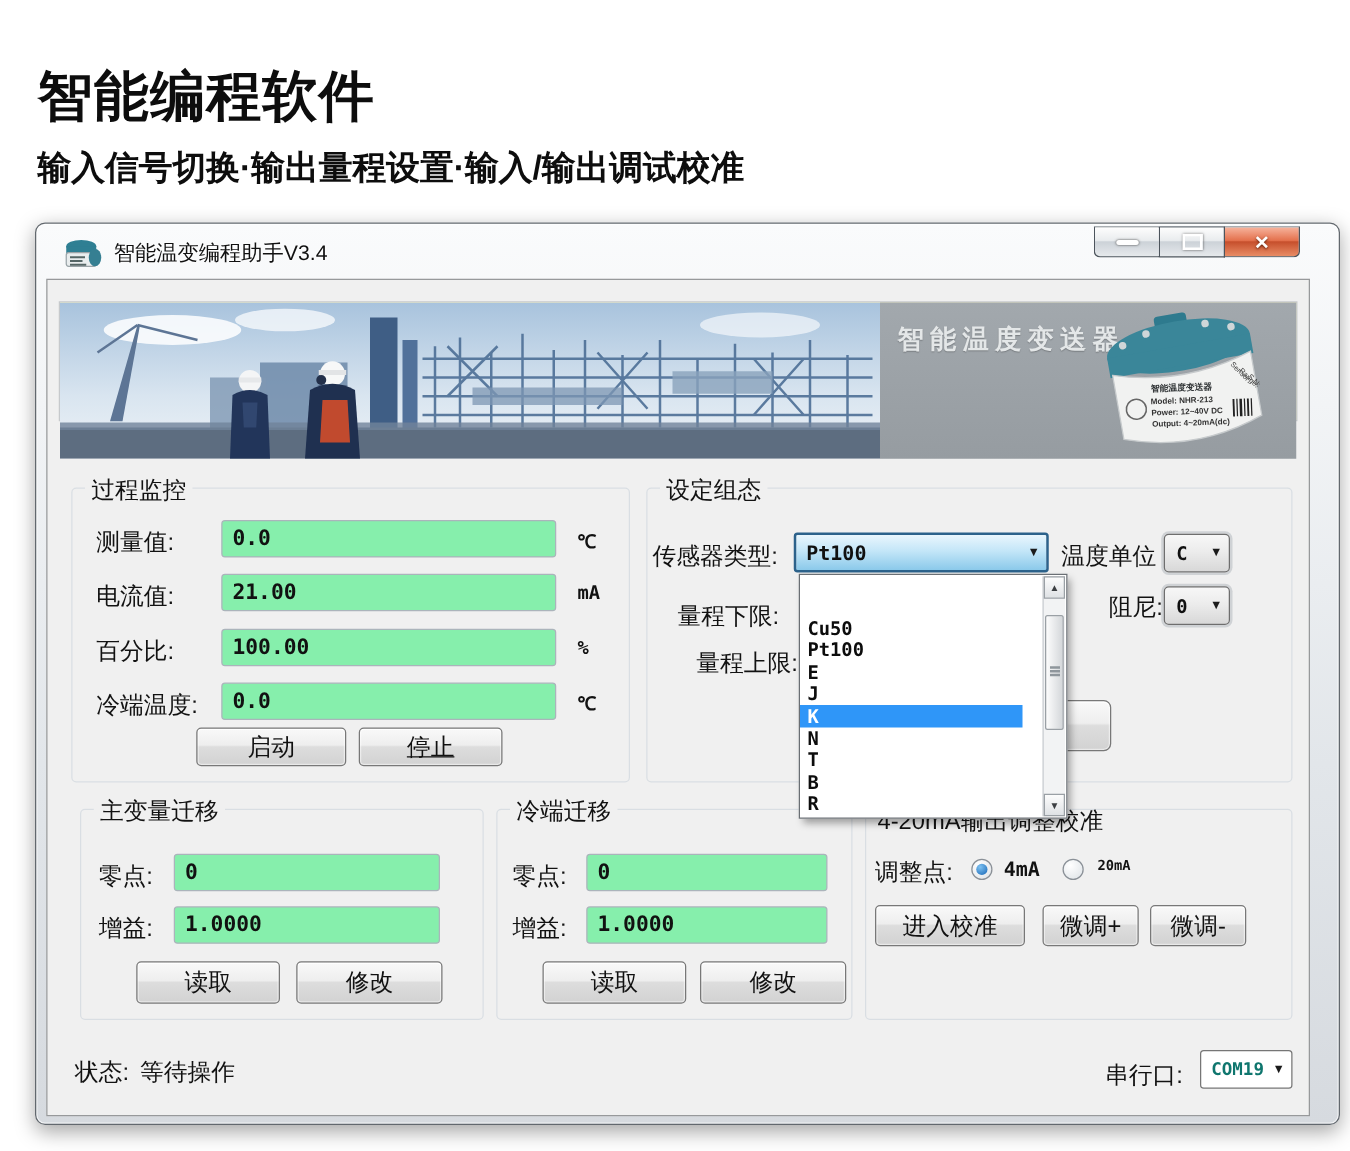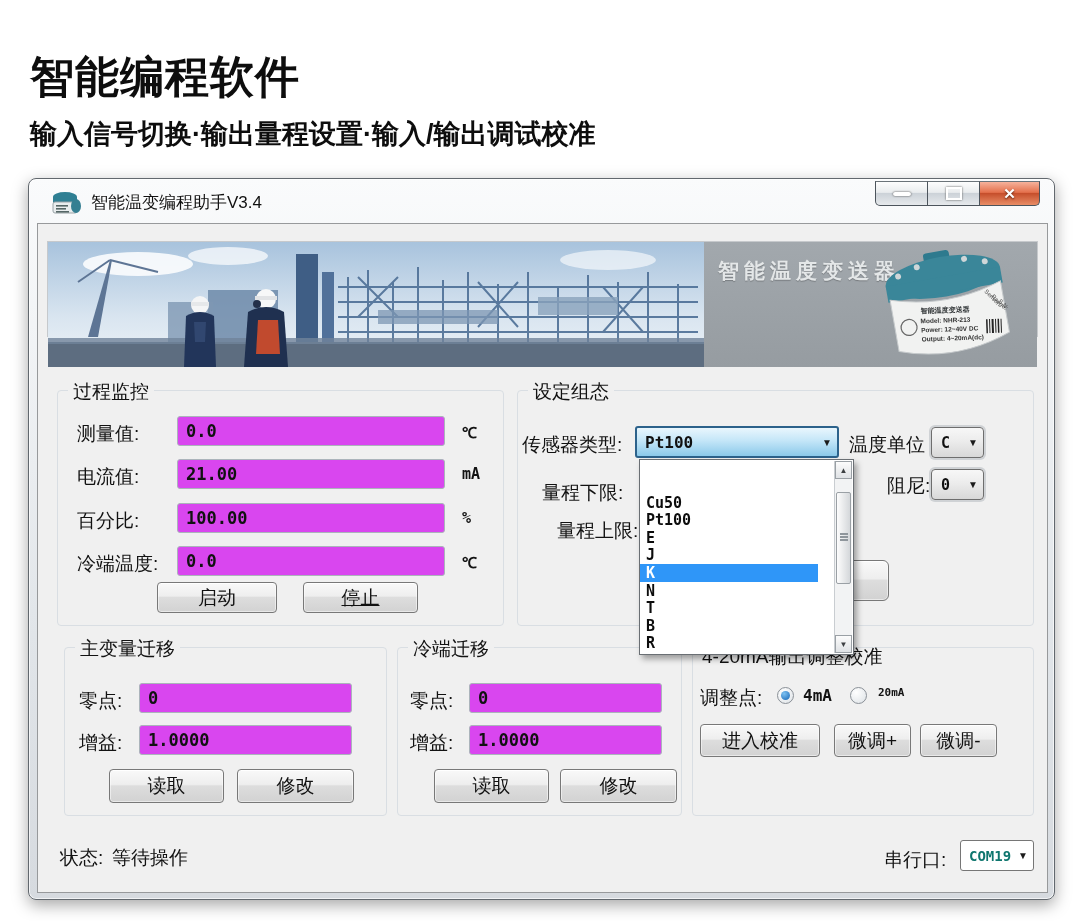--- a/index.html
+++ b/index.html
@@ -6,21 +6,21 @@
   body{width:1080px;height:921px;background:#fff;font-family:"Liberation Sans",sans-serif;overflow:hidden;position:relative;}
   .abs{position:absolute;}
 
   
   #heading{left:30px;top:48px;font-size:44px;font-weight:600;color:#0d0d0d;letter-spacing:1px;text-align:center;}
   #subheading{left:30px;top:116px;font-size:27px;font-weight:700;color:#0d0d0d;}
 
   
   #win{left:28px;top:178px;width:1025px;height:720px;border:1px solid #62686e;border-radius:8px;
        background:linear-gradient(#fafbfc, #e2e6ea 60%, #d6dadf);
-       box-shadow:inset 0 0 0 1px rgba(255,255,255,.65), 0 5px 16px rgba(0,0,0,.35);}
+       box-shadow:inset 0 0 0 1px rgba(255,255,255,.65), 0 5px 16px rgba(0,0,0,.35);padding-left:17px;}
   #titlebar{left:0;top:0;width:100%;height:44px;}
   #win-icon{left:22px;top:11px;width:32px;height:26px;}
   #win-title{left:62px;top:12px;font-size:17px;color:#111;text-shadow:0 0 3px #fff,0 0 3px #fff;white-space:nowrap;}
   .winbtn{top:2px;height:25px;border:1px solid #4c545c;border-top:1px solid #6b7379;box-sizing:border-box;
           display:flex;align-items:center;justify-content:center;cursor:pointer;}
   #btn-min{left:846px;width:53px;border-radius:0 0 0 5px;background:linear-gradient(#fdfdfd,#e9ecee 45%,#ccd2d8 50%,#e6e9ec);}
   #btn-max{left:899px;width:52px;border-left:none;background:linear-gradient(#fdfdfd,#e9ecee 45%,#ccd2d8 50%,#e6e9ec);}
   #btn-close{left:951px;width:60px;border-left:none;border-radius:0 0 5px 0;
              background:linear-gradient(#f6b29b,#e4714d 45%,#c64f2c 50%,#e98d66);}
   .glyph-min{width:18px;height:4px;background:#fff;border-radius:2px;box-shadow:0 0 2px #333;}
@@ -35,21 +35,21 @@
   #banner-photo{left:0;top:0;width:656px;height:125px;}
   #banner-panel{left:656px;top:0;width:333px;height:125px;background:linear-gradient(#a2a8ad,#969ca1);}
   #banner-headline{left:14px;top:15px;font-size:21px;letter-spacing:5px;color:#e4e7e8;font-weight:700;text-shadow:0 1px 1px rgba(0,0,0,.25);}
   #product{left:166px;top:4px;width:160px;height:120px;}
 
   
   .group{border:1px solid #d9dee3;border-radius:4px;background:transparent;}
   .gtitle{position:absolute;top:-12px;left:10px;background:#f0f0f0;padding:0 5px;font-size:19px;color:#121212;white-space:nowrap;}
   .lbl{position:absolute;font-size:19px;color:#121212;white-space:nowrap;}
   .unit{position:absolute;font-size:15px;font-weight:700;color:#121212;font-family:"DejaVu Sans Mono",monospace;}
-  .field{position:absolute;background:#d946ef;border:1px solid #abb4bb;border-radius:3px;
+  .field{position:absolute;background:#86efac;border:1px solid #abb4bb;border-radius:3px;
          font:600 17px "DejaVu Sans Mono",monospace;color:#111;padding:0 8px;box-sizing:border-box;outline:none;}
   .btn{position:absolute;display:flex;align-items:center;justify-content:center;font-size:19px;color:#111;
        background:linear-gradient(#f9f9f9,#eeeeee 45%,#dddddd 50%,#d2d2d2);
        border:1px solid #787878;border-radius:4px;box-shadow:inset 0 1px 0 #fff,inset 0 0 0 1px rgba(255,255,255,.5);cursor:pointer;}
 
   
   .combo-focus{position:absolute;background:linear-gradient(#e9f6fd,#c4e6f8 45%,#8bc9ea);border:2px solid #2c628b;border-radius:3px;
                display:flex;align-items:center;box-sizing:border-box;cursor:pointer;}
   .combo-focus .ctext{flex:1;padding-left:8px;font:700 16px "DejaVu Sans Mono",monospace;color:#101010;}
   .combo-grey{position:absolute;background:linear-gradient(#f7f7f7,#ececec 45%,#d8d8d8);border:1px solid #6e6e6e;border-radius:4px;
@@ -205,21 +205,21 @@
     <div class="lbl" style="left:39px;top:240px;">电流值:</div>
     <input class="field" style="left: 139px; top: 235px; width: 268px; height: 30px;" value="21.00">
     <div class="unit" style="left:424px;top:241px;">mA</div>
     <div class="lbl" style="left:39px;top:284px;">百分比:</div>
     <input class="field" style="left: 139px; top: 279px; width: 268px; height: 30px;" value="100.00">
     <div class="unit" style="left:424px;top:285px;">%</div>
     <div class="lbl" style="left:39px;top:327px;">冷端温度:</div>
     <input class="field" style="left: 139px; top: 322px; width: 268px; height: 30px;" value="0.0">
     <div class="unit" style="left:424px;top:328px;">℃</div>
     <div class="btn" style="left:119px;top:358px;width:118px;height:29px;">启动</div>
-    <div class="btn" style="left:265px;top:358px;width:113px;height:29px;text-decoration:underline;">停止</div>
+    <div class="btn" style="left:249px;top:358px;width:113px;height:29px;text-decoration:underline;">停止</div>
 
     <div class="abs group" style="left:479px;top:166px;width:515px;height:234px;">
       <div class="gtitle">设定组态</div>
     </div>
     <div class="lbl" style="left:484px;top:208px;">传感器类型:</div>
     <div class="combo-focus" style="left:597px;top:202px;width:204px;height:32px;">
       <span class="ctext">Pt100</span>
       <span class="carrow">▼</span>
     </div>
     <div class="lbl" style="left:811px;top:208px;">温度单位</div>

